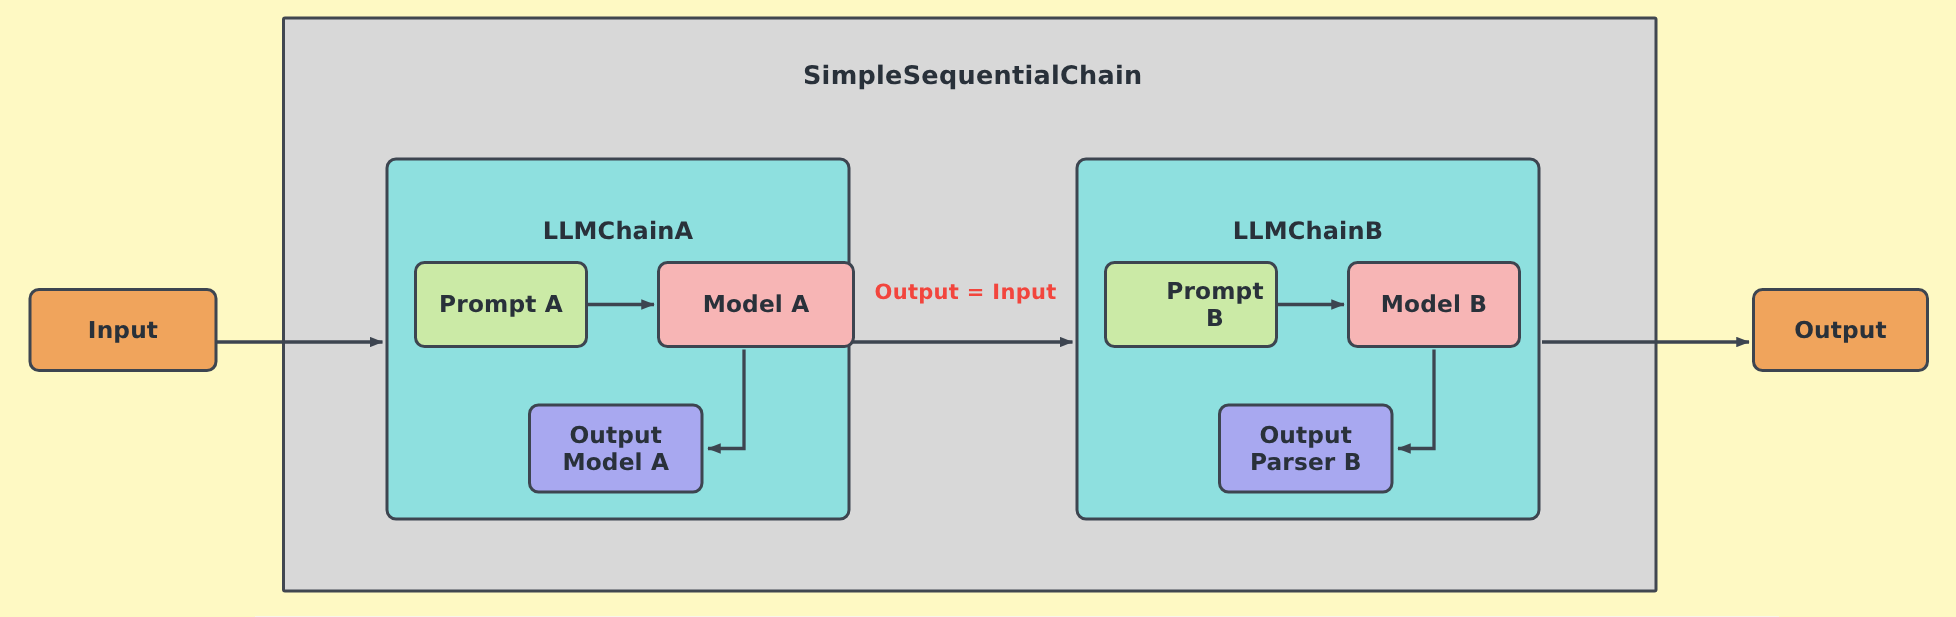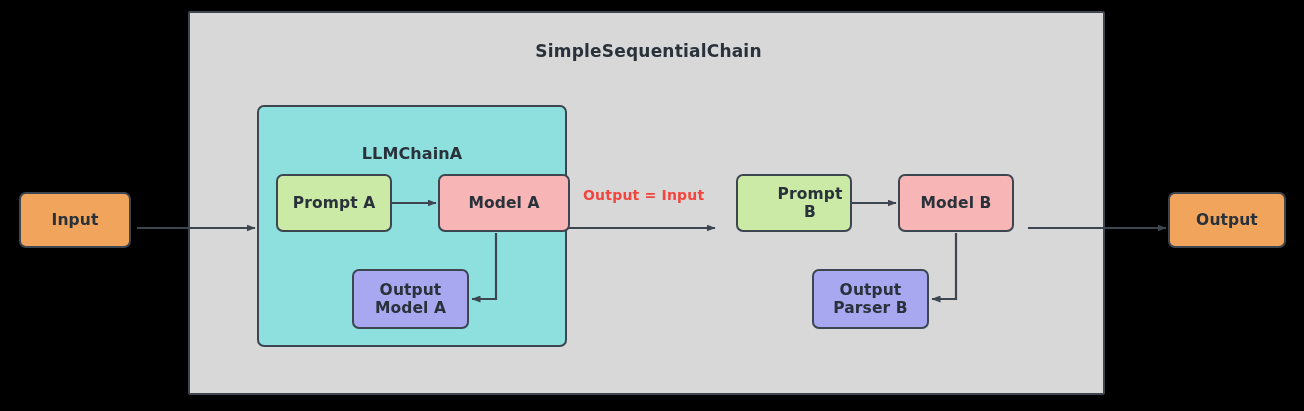--- a/index.html
+++ b/index.html
@@ -7,21 +7,21 @@
     padding: 0;
     background: #ffffff;
   }
   body {
     font-family: "DejaVu Sans", "Liberation Sans", sans-serif;
   }
   #canvas {
     position: relative;
     width: 1304px;
     height: 411px;
-    background: #000000;
+    background: #fef9c3;
     overflow: hidden;
   }
   svg.edges {
     position: absolute;
     left: 0;
     top: 0;
     width: 1304px;
     height: 411px;
     pointer-events: none;
   }
@@ -104,21 +104,21 @@
 
   
   .prompt-a { left: 276px; top: 174px; width: 116px; height: 58px; }
   .model-a  { left: 438px; top: 174px; width: 132px; height: 58px; }
   .parser-a { left: 352px; top: 269px; width: 117px; height: 60px; }
   
   .prompt-b { left: 736px; top: 174px; width: 116px; height: 58px; padding-left: 32px; }
   .model-b  { left: 898px; top: 174px; width: 116px; height: 58px; }
   .parser-b { left: 812px; top: 269px; width: 117px; height: 60px; }
 
-  .input-box  { left: 19px;  top: 192px; width: 112px; height: 56px; }
+  .input-box  { left: 19px;  top: 192px; width: 126px; height: 56px; }
   .output-box { left: 1168px; top: 192px; width: 118px; height: 56px; }
 
   .edge-label {
     position: absolute;
     left: 583px;
     top: 187px;
     font-size: 14px;
     font-weight: bold;
     color: #f2453d;
     white-space: nowrap;
@@ -131,20 +131,23 @@
 <div id="canvas">
 
   <div class="node outer-chain">
     <div class="outer-title">SimpleSequentialChain</div>
   </div>
 
   <div class="node subchain chain-a">
     <div class="subchain-title">LLMChainA</div>
   </div>
 
+  <div class="node subchain chain-b">
+    <div class="subchain-title">LLMChainB</div>
+  </div>
 
   <svg class="edges" viewBox="0 0 1304 411">
     <defs>
       <marker id="arrowhead" markerWidth="9" markerHeight="7" refX="8.5" refY="3.5" orient="auto" markerUnits="userSpaceOnUse">
         <polygon points="0 0, 9 3.5, 0 7" fill="#3d4550"></polygon>
       </marker>
     </defs>
 
     <line x1="137" y1="228" x2="255" y2="228" stroke="#3d4550" stroke-width="2.2" marker-end="url(#arrowhead)"></line>
 

